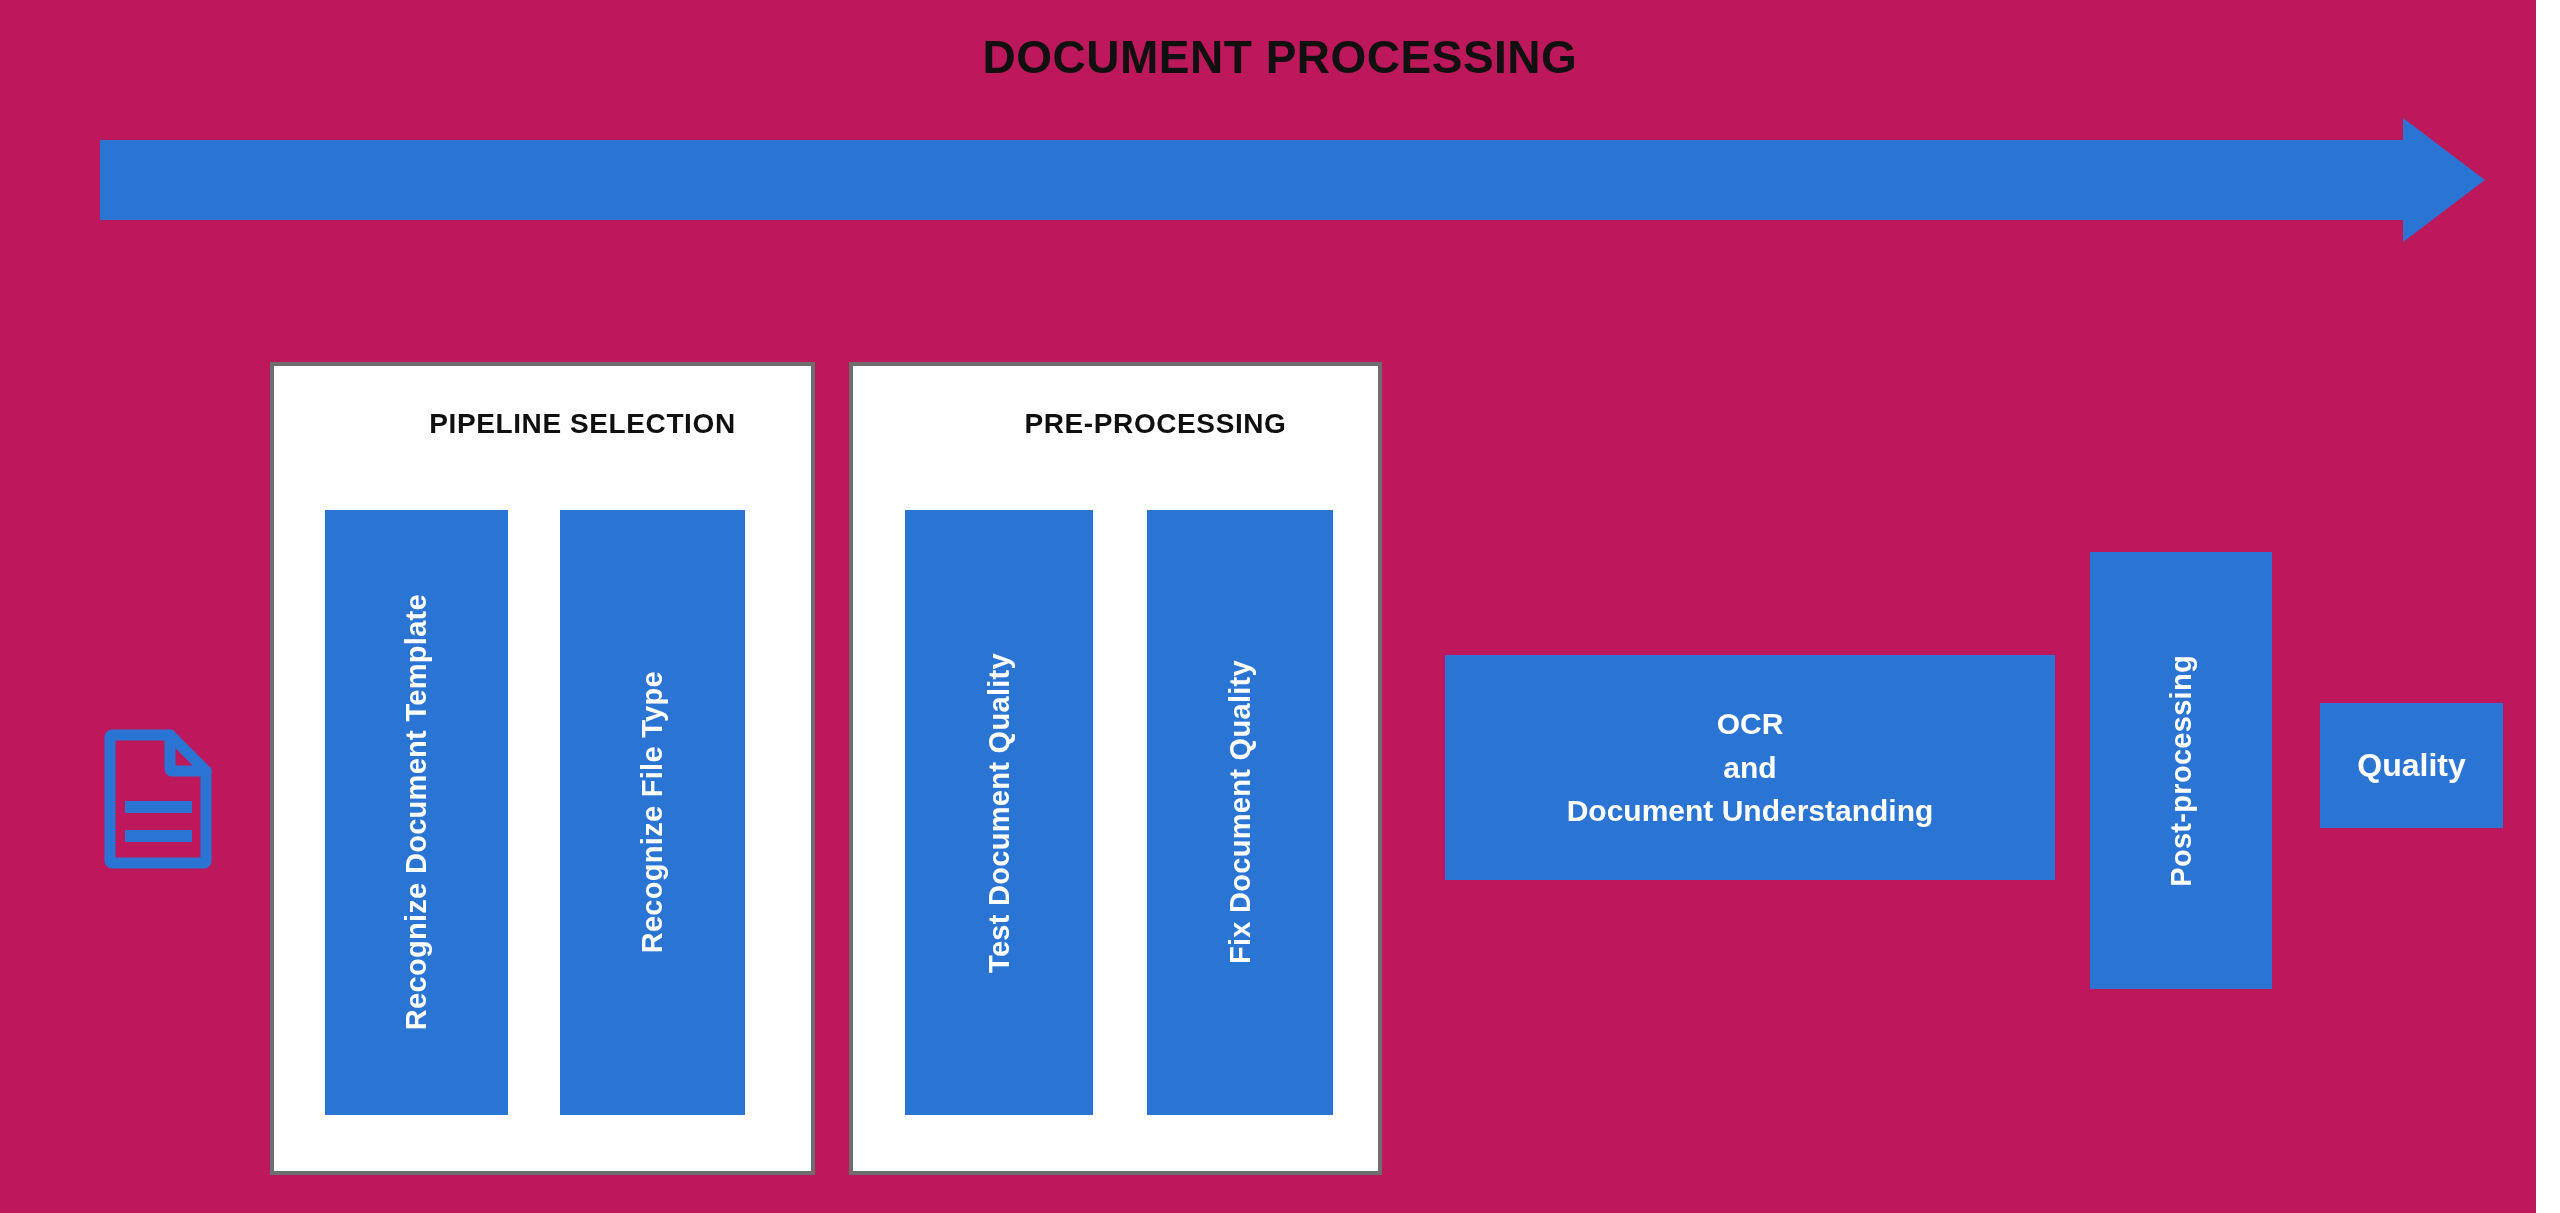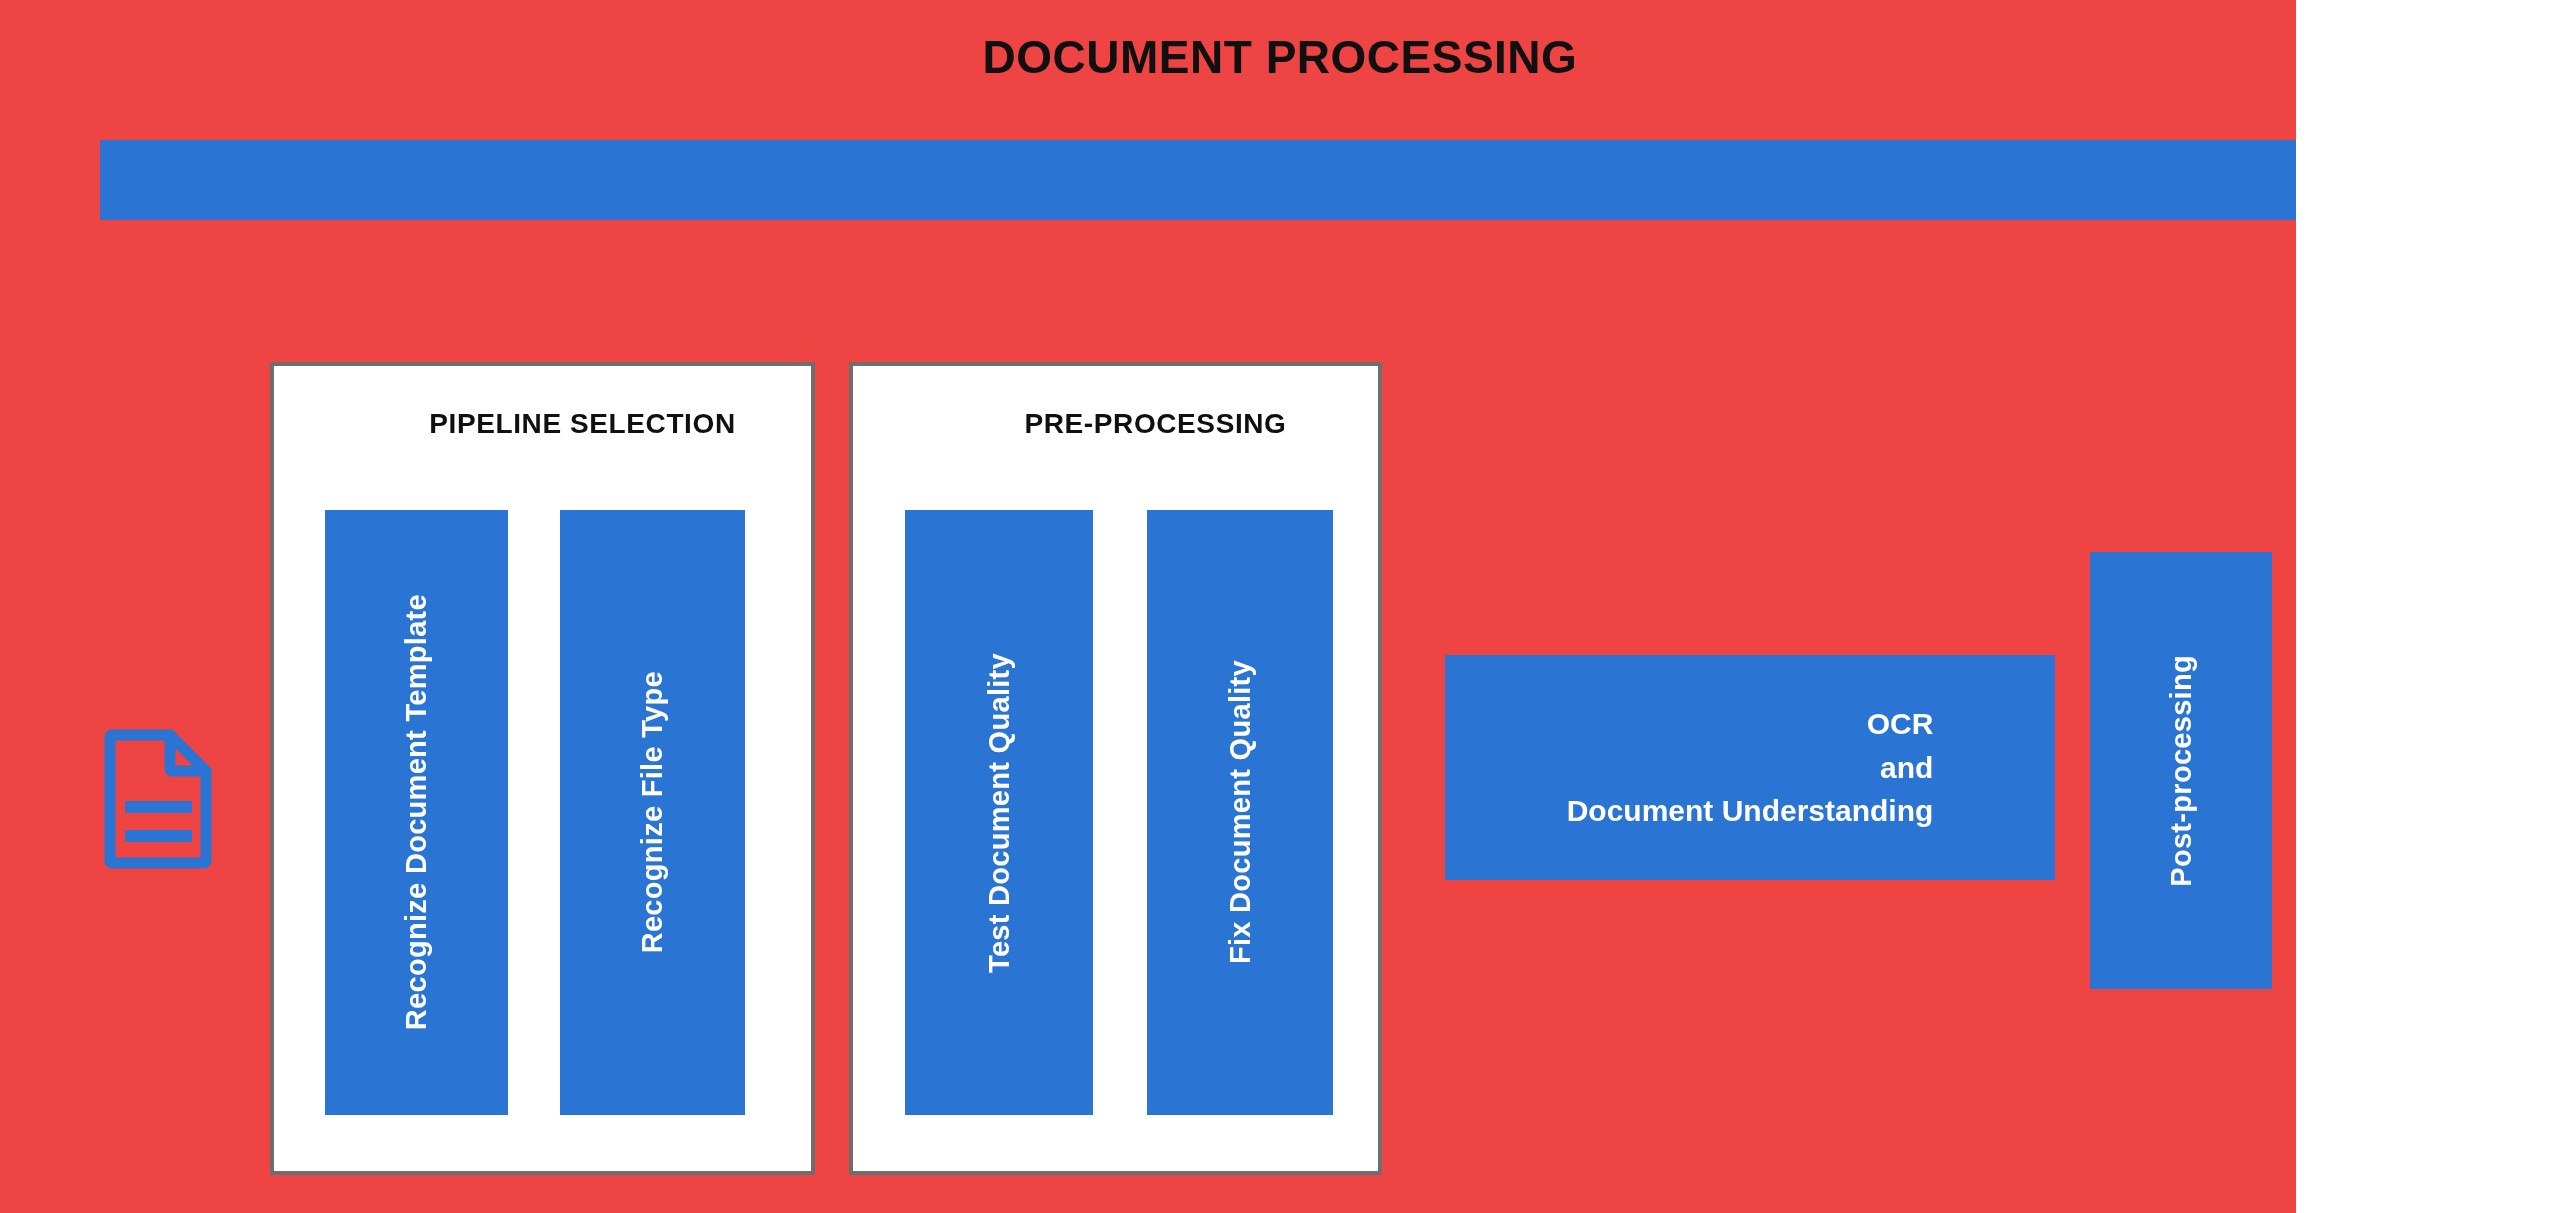--- a/index.html
+++ b/index.html
@@ -6,23 +6,23 @@
     margin: 0;
     padding: 0;
     background: #ffffff;
   }
   body {
     font-family: "Liberation Sans", sans-serif;
     -webkit-font-smoothing: antialiased;
   }
   #canvas {
     position: relative;
-    width: 2296px;
+    width: 2536px;
     height: 1213px;
-    background: #ef4444;
+    background: #be185d;
     overflow: hidden;
   }
 
   
   .title {
     position: absolute;
     left: 0;
     top: 30px;
     width: 2560px;
     text-align: center;
@@ -98,21 +98,21 @@
   }
   .box .vlabel {
     writing-mode: vertical-rl;
     transform: rotate(180deg);
     white-space: nowrap;
     font-size: 29px;
     line-height: 1;
     letter-spacing: 0.3px;
   }
   .box .hlabel {
-    text-align: right;
+    text-align: center;
     font-size: 30px;
     line-height: 1.45;
     white-space: pre-line;
   }
 
   #box-recognize-template { left: 325px; top: 510px; width: 183px; height: 605px; }
   #box-recognize-filetype { left: 560px; top: 510px; width: 185px; height: 605px; }
   #box-test-quality       { left: 905px; top: 510px; width: 188px; height: 605px; }
   #box-fix-quality        { left: 1147px; top: 510px; width: 186px; height: 605px; }
   #box-ocr                { left: 1445px; top: 655px; width: 610px; height: 225px; }

